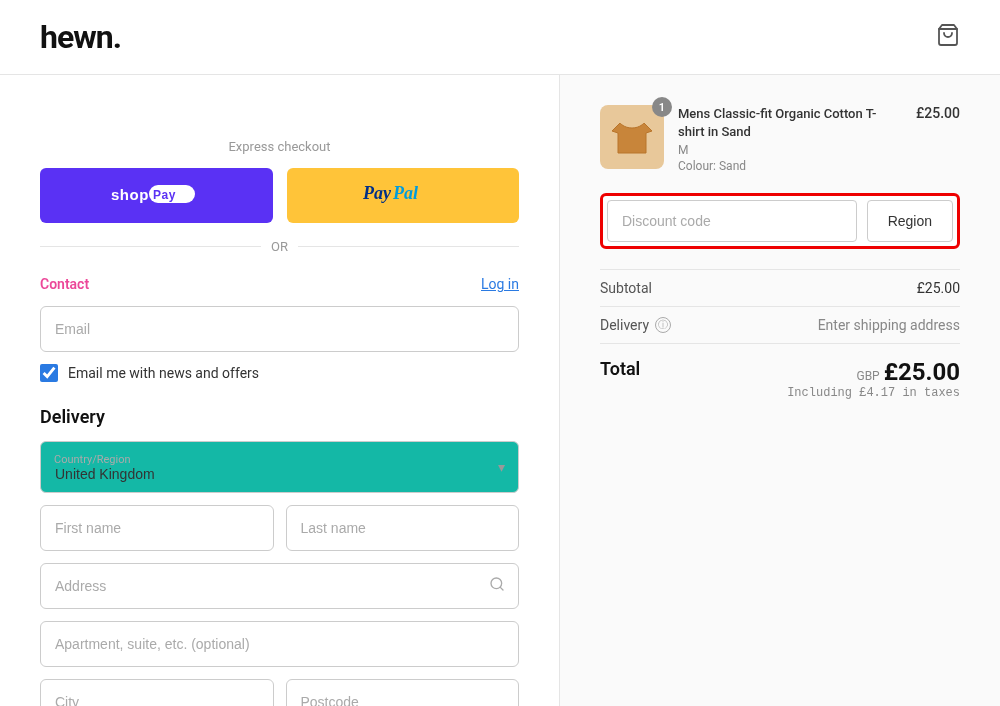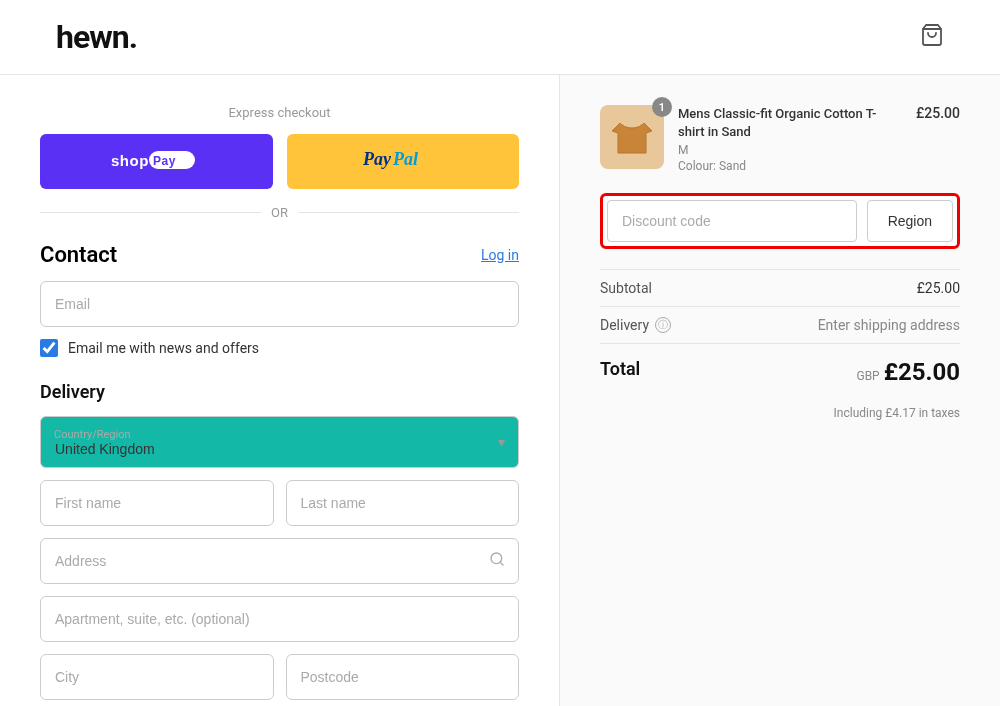--- a/index.html
+++ b/index.html
@@ -1,44 +1,44 @@
 <!DOCTYPE html>
 <html><head>
   <meta charset="utf-8">
   <style>
     * { box-sizing: border-box; margin: 0; padding: 0; }
     body { font-family: -apple-system, BlinkMacSystemFont, 'Segoe UI', Roboto, sans-serif; background: #fff; color: #333; font-size: 14px; }
 
     .page-wrapper { display: flex; flex-direction: column; min-height: 706px; }
 
     
-    .header { display: flex; align-items: center; justify-content: space-between; padding: 18px 56px; border-bottom: 1px solid #e5e5e5; }
+    .header { display: flex; align-items: center; justify-content: space-between; padding: 18px 40px; border-bottom: 1px solid #e5e5e5; }
     .logo { font-size: 32px; font-weight: 700; letter-spacing: -1px; color: #111; }
     .cart-icon { font-size: 22px; color: #555; cursor: pointer; }
 
     
     .main { display: flex; flex: 1; }
 
     
     .left-panel { flex: 0 0 560px; padding: 30px 40px; border-right: 1px solid #e5e5e5; }
 
     
-    .express-checkout-label { text-align: center; color: #999; font-size: 13px; margin-bottom: 14px; }
+    .express-checkout-label { text-align: center; color: #999; font-size: 13px; margin-bottom: 14px; margin-top: 34px; }
     .express-buttons { display: flex; gap: 14px; margin-bottom: 16px; }
     .shop-pay-btn { flex: 1; background: #5a31f4; border: none; border-radius: 6px; padding: 14px; cursor: pointer; display: flex; align-items: center; justify-content: center; }
     .shop-pay-btn span { color: #fff; font-size: 16px; font-weight: 600; letter-spacing: 0.5px; }
     .paypal-btn { flex: 1; background: #ffc439; border: none; border-radius: 6px; padding: 14px; cursor: pointer; display: flex; align-items: center; justify-content: center; }
     .paypal-btn span { color: #003087; font-size: 18px; font-weight: 700; font-style: italic; }
 
     .or-divider { display: flex; align-items: center; gap: 10px; margin-bottom: 22px; color: #999; font-size: 13px; }
     .or-divider::before, .or-divider::after { content: ''; flex: 1; height: 1px; background: #e5e5e5; }
 
     
     .section-header { display: flex; align-items: center; justify-content: space-between; margin-bottom: 14px; }
-    .section-title { font-size: 22px; font-weight: 600; color: #000000; }
+    .section-title { font-size: 14px; font-weight: 600; color: #ec4899; }
     .login-link { color: #2a7ae2; text-decoration: underline; cursor: pointer; font-size: 14px; }
 
     .form-input { width: 100%; border: 1px solid #ccc; border-radius: 6px; padding: 14px 14px; font-size: 14px; color: #333; outline: none; margin-bottom: 12px; }
     .form-input::placeholder { color: #aaa; }
 
     .checkbox-row { display: flex; align-items: center; gap: 10px; margin-bottom: 24px; }
     .checkbox-row input[type="checkbox"] { width: 18px; height: 18px; accent-color: #2a7ae2; border-radius: 3px; }
     .checkbox-label { font-size: 14px; color: #333; }
 
     
@@ -81,21 +81,21 @@
     .summary-label { font-size: 14px; color: #555; display: flex; align-items: center; gap: 6px; }
     .info-icon { display: inline-flex; align-items: center; justify-content: center; width: 16px; height: 16px; border-radius: 50%; border: 1px solid #aaa; font-size: 10px; color: #aaa; cursor: pointer; }
     .summary-value { font-size: 14px; color: #333; }
     .summary-value.muted { color: #888; }
 
     .total-row { display: flex; justify-content: space-between; align-items: flex-start; padding: 14px 0 4px; border-top: 1px solid #e5e5e5; }
     .total-label { font-size: 18px; font-weight: 600; color: #111; }
     .total-right { text-align: right; }
     .total-currency { font-size: 12px; color: #888; margin-right: 4px; }
     .total-amount { font-size: 24px; font-weight: 700; color: #111; }
-    .tax-note { font-size: 12px; color: #888; margin-top: 20px; }
+    .tax-note { font-size: 12px; color: #888; margin-top: 0; font-family: Liberation Mono, monospace; }
   </style>
 </head>
 <body>
 
 <div class="page-wrapper">
 
   <div class="header">
     <span class="logo">hewn.</span>
     <span class="cart-icon">
       <svg width="24" height="24" viewBox="0 0 24 24" fill="none" stroke="#555" stroke-width="1.8" stroke-linecap="round" stroke-linejoin="round">

